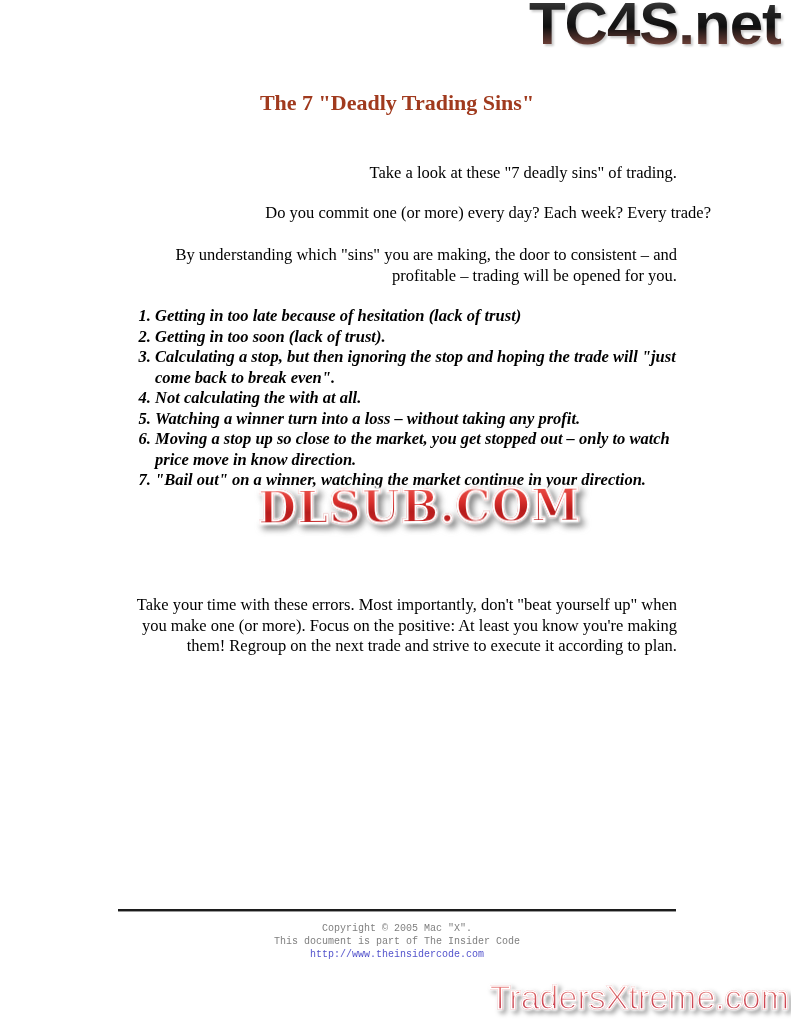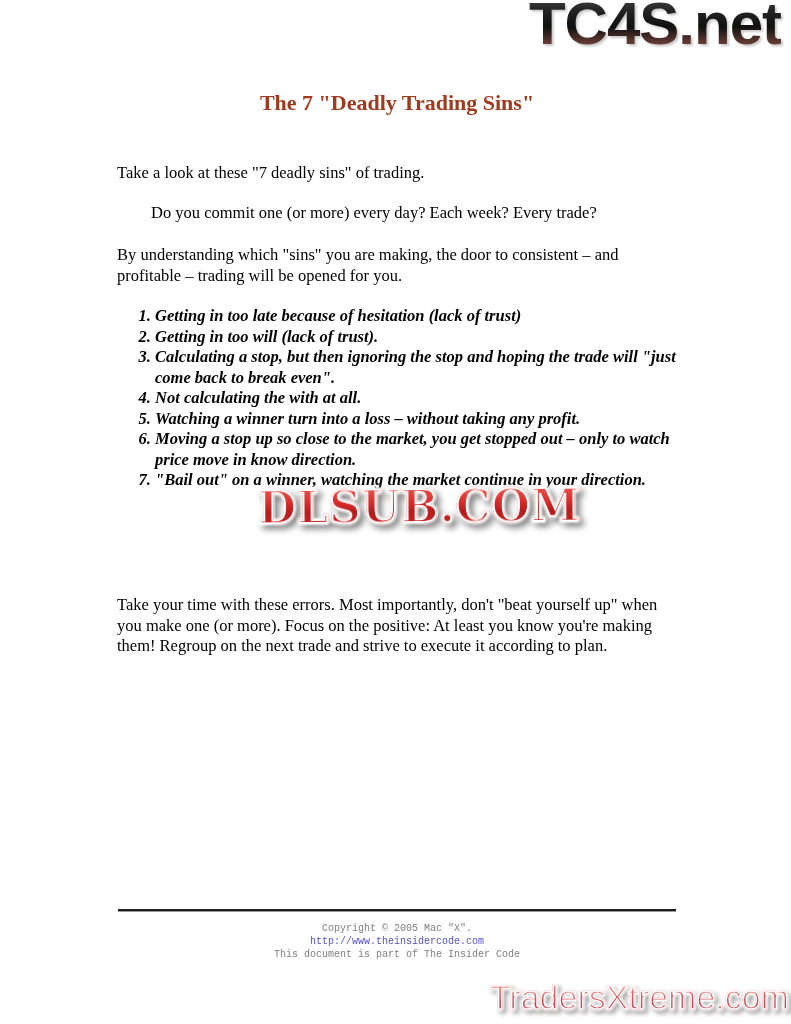--- a/index.html
+++ b/index.html
@@ -30,21 +30,21 @@
   .doc-title{
     position:absolute;top:90px;left:117px;width:560px;
     margin:0;text-align:center;
     font-size:22px;font-weight:bold;
     color:#a03a1e;
   }
   
   .para{
     position:absolute;left:117px;width:560px;
     margin:0;
-    font-size:16.5px;line-height:20.5px;
+    font-size:16.5px;line-height:20.5px;text-align:right;
   }
   .p1{top:163px;}
   .p2{top:203px;margin-left:34px;}
   .p3{top:245px;}
   .closing{top:595px;font-family:Liberation Serif, serif;}
   
   .sins-list{
     position:absolute;top:306px;left:117px;width:522px;
     margin:0;padding:0 0 0 38px;
     font-size:16.5px;line-height:20.5px;font-weight:bold;
@@ -107,35 +107,35 @@
 </div>
 
 <h1 class="doc-title">The 7 "Deadly Trading Sins"</h1>
 
 <p class="para p1">Take a look at these "7 deadly sins" of trading.</p>
 <p class="para p2">Do you commit one (or more) every day? Each week? Every trade?</p>
 <p class="para p3">By understanding which "sins" you are making, the door to consistent – and profitable – trading will be opened for you.</p>
 
 <ol class="sins-list">
   <li>Getting in too late because of hesitation (lack of trust)</li>
-  <li>Getting in too will (lack of trust).</li>
+  <li>Getting in too soon (lack of trust).</li>
   <li>Calculating a stop, but then ignoring the stop and hoping the trade will "just come back to break even".</li>
   <li>Not calculating the with at all.</li>
   <li>Watching a winner turn into a loss – without taking any profit.</li>
   <li>Moving a stop up so close to the market, you get stopped out – only to watch price move in know direction.</li>
   <li>"Bail out" on a winner, watching the market continue in your direction.</li>
 </ol>
 
 <div class="watermark">DLSUB.COM</div>
 
 <p class="para closing">Take your time with these errors. Most importantly, don't "beat yourself up" when you make one (or more).  Focus on the positive: At least you know you're making them!  Regroup on the next trade and strive to execute it according to plan.</p>
 
 <div class="footer-rule"></div>
 
 <div class="footer-text">
   <div>Copyright © 2005 Mac "X".</div>
+  <div>This document is part of The Insider Code</div>
   <div><span class="url">http://www.theinsidercode.com</span></div>
-  <div>This document is part of The Insider Code</div>
 </div>
 
 <div class="brand-wrap">
   <span class="brand">TradersXtreme.com</span>
 </div>
 
 </body></html>

